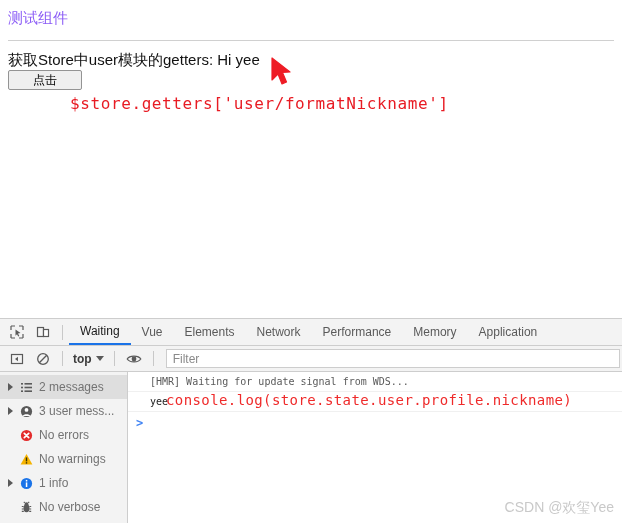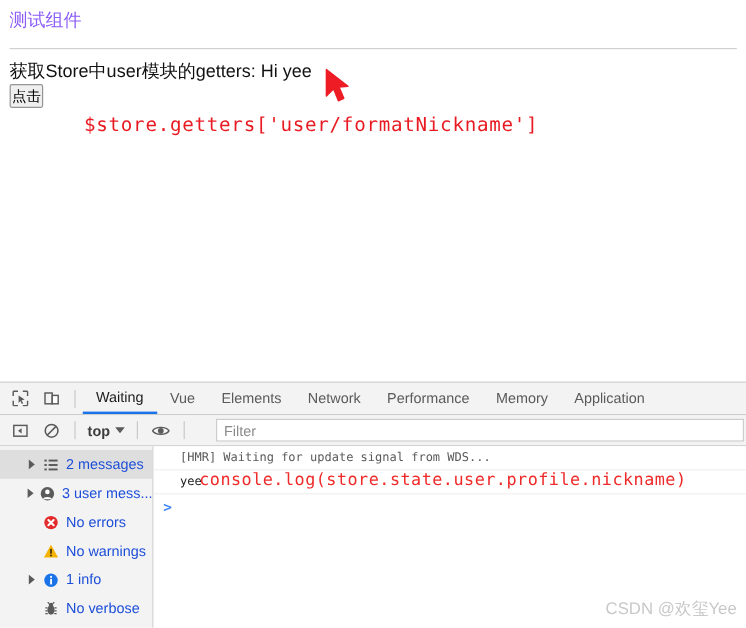--- a/index.html
+++ b/index.html
@@ -28,21 +28,21 @@
   }
   .page-line {
     position: absolute; left: 8px; top: 50px;
     font-size: 15px; color: #111; line-height: 20px;
     white-space: nowrap;
   }
   .click-button {
     position: absolute; left: 8px; top: 70px;
     font-family: "Liberation Sans", sans-serif;
     font-size: 12px; color: #000;
-    padding: 2px 1px;
+    padding: 2px 24px;
     background: #efefef;
     border: 1px solid #949494;
     border-radius: 2px;
     line-height: 14px;
   }
   .code-annotation {
     position: absolute; left: 70px; top: 94px;
     font-family: "DejaVu Sans Mono", monospace;
     font-size: 16px; color: #e81b23;
     letter-spacing: 0.6px;
@@ -103,21 +103,21 @@
     display: flex; align-items: center; gap: 4px;
     color: #3c3c3c; font-size: 12px; padding: 0 4px; font-weight: bold;
   }
   .caret-dn {
     width: 0; height: 0;
     border-left: 4px solid transparent;
     border-right: 4px solid transparent;
     border-top: 5px solid #5a5a5a;
   }
   .filter-input {
-    flex: 1; height: 19px; margin-left: 20px; margin-right: 2px;
+    flex: 1; height: 19px; margin-left: 6px; margin-right: 2px;
     background: #ffffff;
     border: 1px solid #cdcdcd;
     font-family: "Liberation Sans", sans-serif;
     font-size: 12px; color: #333;
     padding: 0 6px;
     outline: none;
   }
   .filter-input::placeholder { color: #8a8a8a; }
 
   
@@ -130,22 +130,22 @@
   .dt-sidebar {
     width: 128px;
     background: #f3f3f3;
     border-right: 1px solid #cdcdcd;
     padding-top: 3px;
     overflow: hidden;
   }
   .side-row {
     height: 24px;
     display: flex; align-items: center;
-    padding-left: 20px;
-    font-size: 12px; color: #1d4ed8;
+    padding-left: 4px;
+    font-size: 12px; color: #737373;
     white-space: nowrap;
   }
   .side-row.selected { background: #dedede; }
   .side-tri {
     width: 12px; display: flex; align-items: center; justify-content: center;
   }
   .side-tri i {
     width: 0; height: 0;
     border-top: 4px solid transparent;
     border-bottom: 4px solid transparent;

